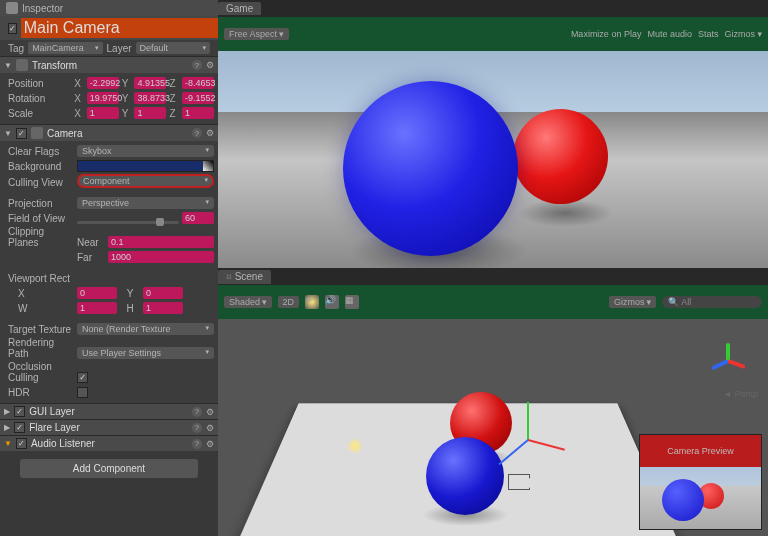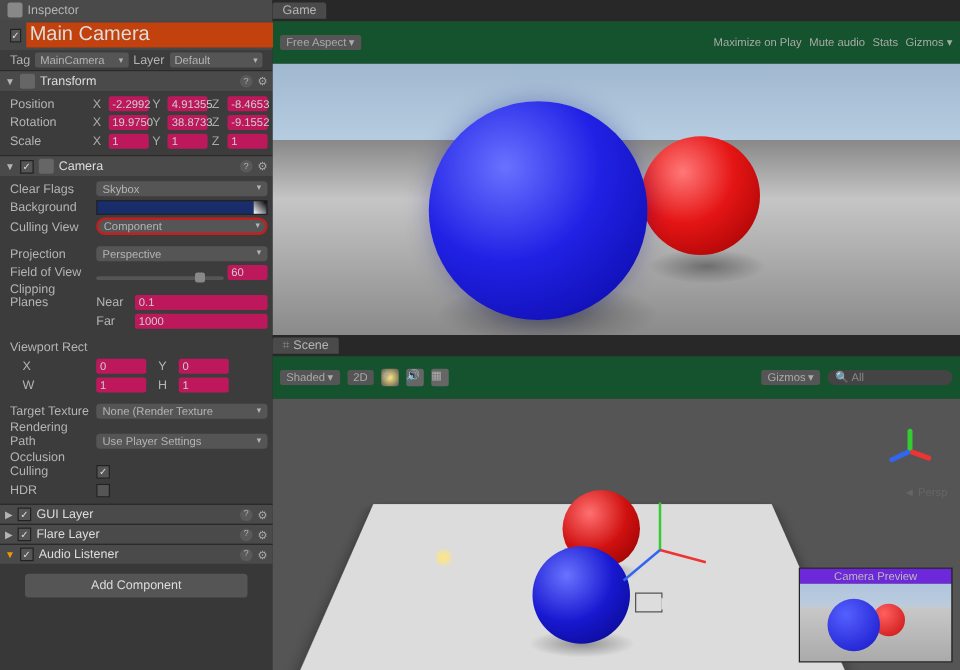--- a/index.html
+++ b/index.html
@@ -68,21 +68,21 @@
 .cam-icon { position: absolute; left: 290px; top: 155px; width: 22px; height: 16px; background: #ddd; border: 1px solid #555; }
 .cam-icon:before { content: ""; position: absolute; right: -8px; top: 3px; width: 0; height: 0; border-left: 8px solid #ddd; border-top: 5px solid transparent; border-bottom: 5px solid transparent; }
 .move-gizmo { position: absolute; left: 310px; top: 120px; }
 .move-gizmo .mg { position: absolute; width: 38px; height: 2px; transform-origin: left; }
 .move-gizmo .mx { background: #e33; transform: rotate(15deg); }
 .move-gizmo .my { background: #3c3; transform: rotate(-90deg); }
 .move-gizmo .mz { background: #36e; transform: rotate(140deg); }
 .sun-ic { position: absolute; left: 130px; top: 120px; width: 14px; height: 14px; background: radial-gradient(#ffe680, transparent); border-radius: 50%; }
 
 .cam-preview { position: absolute; right: 6px; bottom: 6px; width: 123px; border: 1px solid #222; background: #333; }
-.cam-preview .cp-h { background: #6d28d9; text-align: center; font-size: 9px; padding: 1px; color: #bbb; }
+.cam-preview .cp-h { background: #b91c1c; text-align: center; font-size: 9px; padding: 11px; color: #bbb; }
 .cam-preview .cp-v { height: 62px; background: linear-gradient(#b0c4de 0%, #bcd 30%, #c8c8c8 30.5%, #aaa 100%); position: relative; }
 .cp-blue { position: absolute; width: 42px; height: 42px; left: 22px; top: 12px; border-radius: 50%; background: radial-gradient(circle at 35% 30%, #5560ff, #1515c8); }
 .cp-red { position: absolute; width: 26px; height: 26px; left: 58px; top: 16px; border-radius: 50%; background: radial-gradient(circle at 35% 30%, #ff6060, #c81010); }
 
 .tbar-btn { background: #555; padding: 1px 5px; border-radius: 2px; display: inline-flex; align-items: center; gap: 2px; }
 .search-box { background: #444; border-radius: 8px; padding: 1px 6px; width: 100px; color: #888; font-size: 9px; }
 .tbar-ico { width: 14px; height: 14px; background: #666; border-radius: 2px; display: inline-block; }
 </style>
 </head>
 <body>

